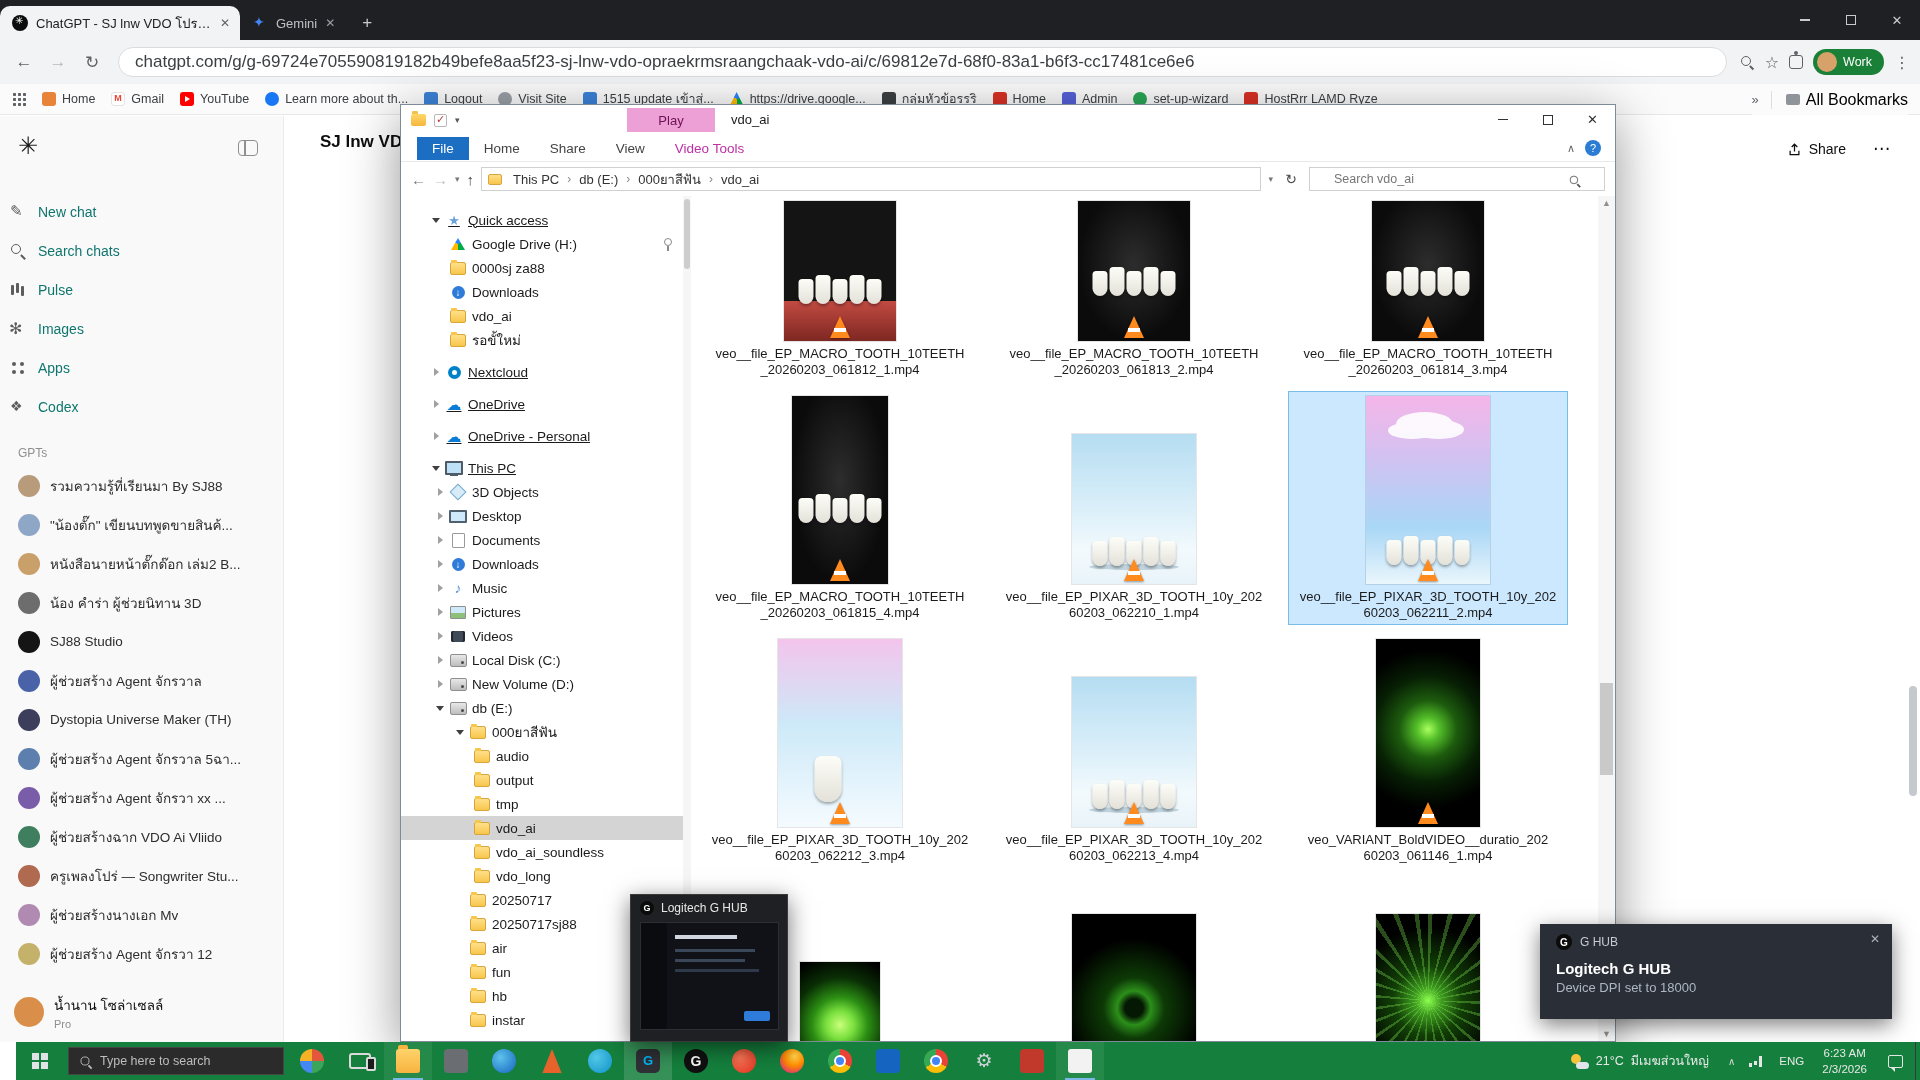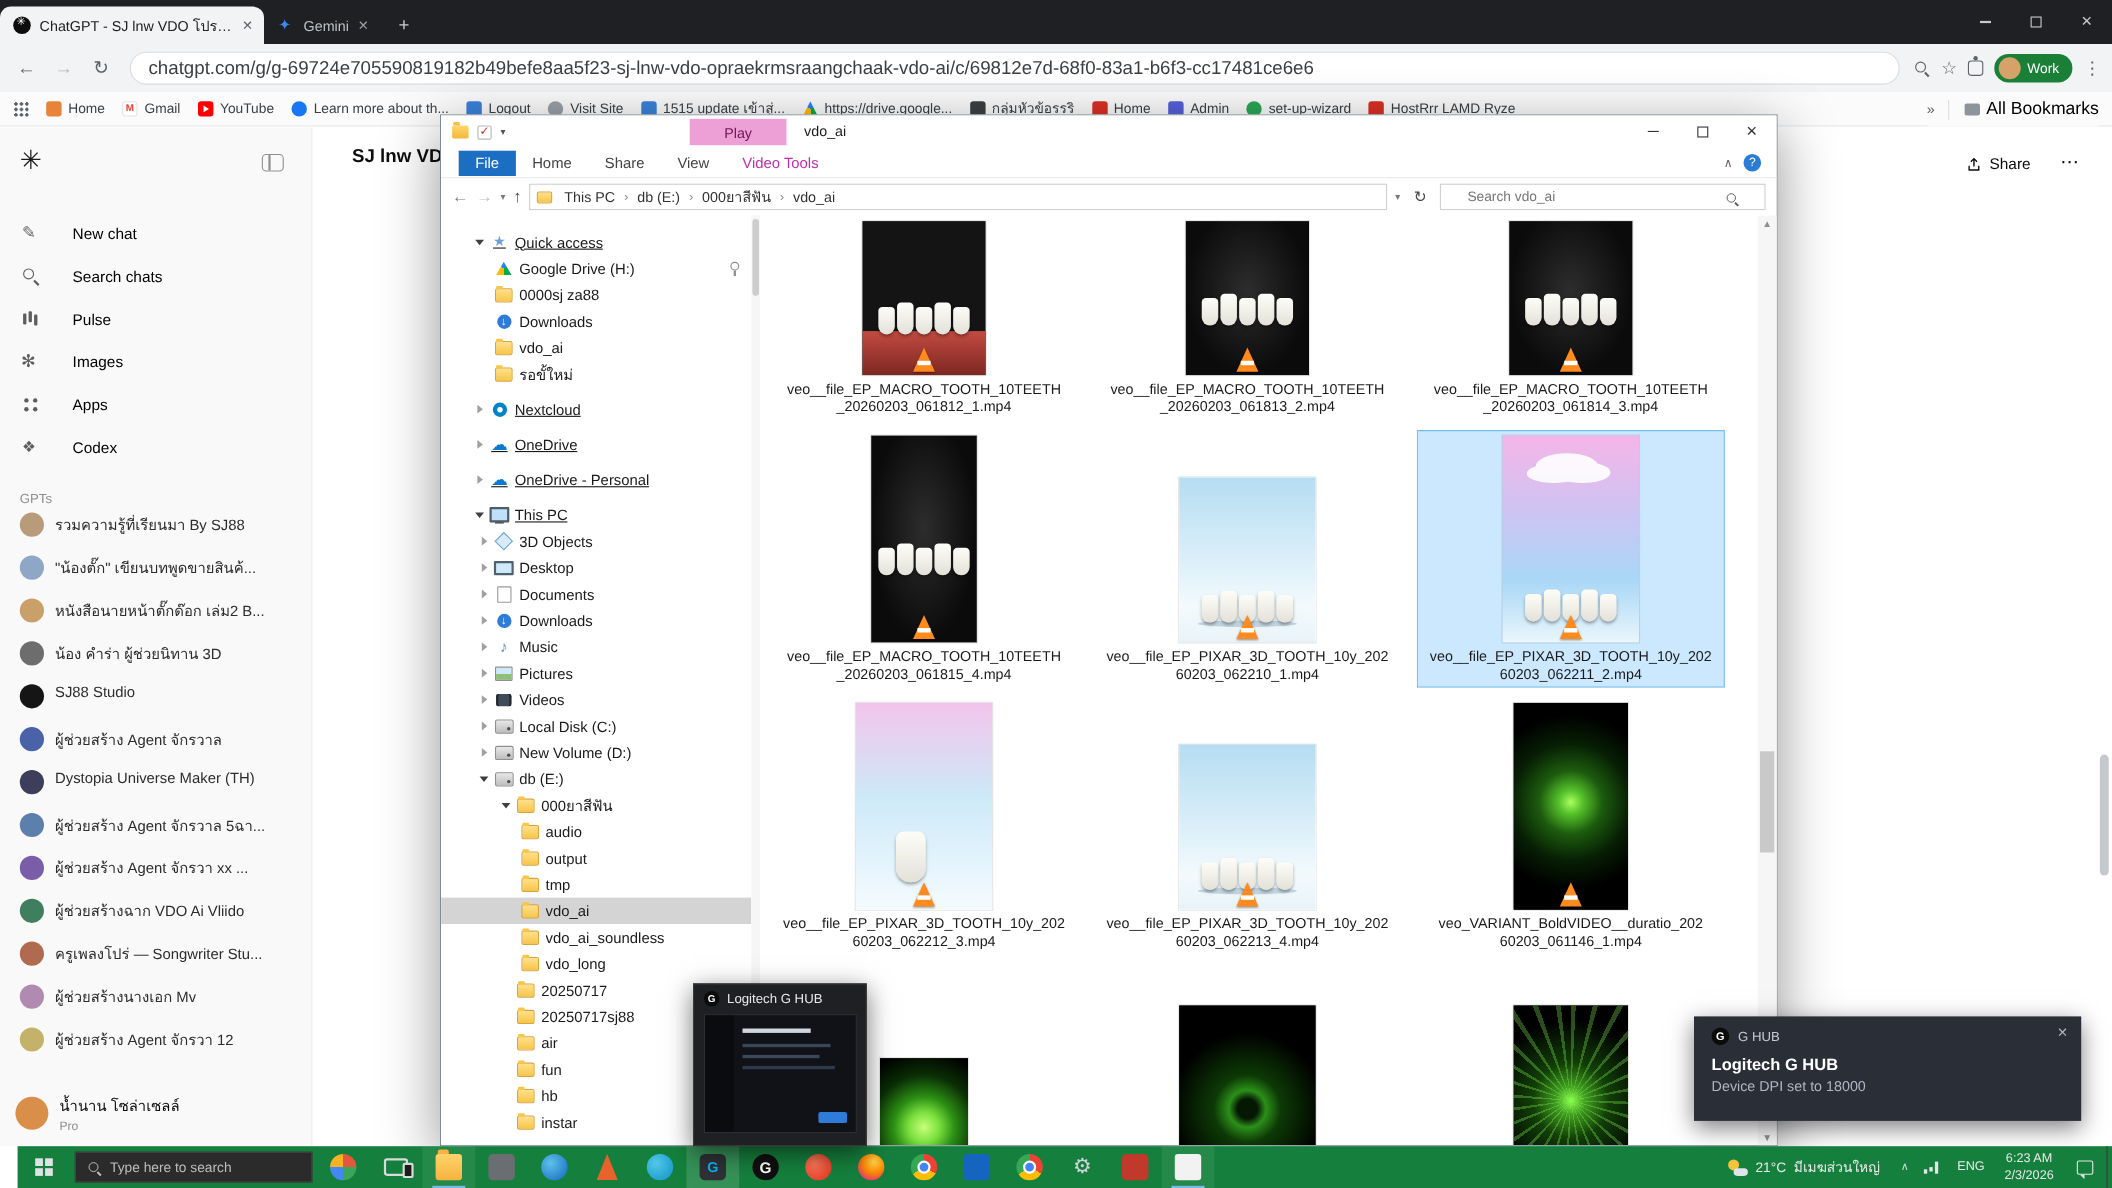--- a/index.html
+++ b/index.html
@@ -61,31 +61,31 @@
   .bkfold { width:14px; height:11px; background:#8f949a; border-radius:2px; }
 
   
   .page { position:absolute; left:0; top:116px; right:0; bottom:0; background:#fff; }
   .cg-sidebar { position:absolute; left:0; top:0; bottom:0; width:284px; background:#f9f9f9; border-right:1px solid #ececec; }
   .cg-top { position:relative; height:64px; }
   .cg-logo { position:absolute; left:18px; top:16px; width:30px; height:30px; font-size:24px; color:#1a1a1a; }
   .cg-toggle { position:absolute; right:25px; top:24px; width:20px; height:16px; border:1.7px solid #8f8f8f; border-radius:4px; }
   .cg-toggle::before { content:""; position:absolute; left:5px; top:0; bottom:0; width:1.7px; background:#8f8f8f; }
   .cg-nav { margin-top:12px; }
-  .cg-item { height:39px; display:flex; align-items:center; gap:28px; padding-left:18px; font-size:14px; color:#000000; }
+  .cg-item { height:39px; display:flex; align-items:center; gap:10px; padding-left:8px; font-size:14px; color:#0f766e; }
   .cgi { position:relative; width:20px; height:20px; flex:none; color:#5d5d5d; font-size:15px; }
   .cgi.nc::before { content:"✎"; position:absolute; left:2px; top:0; }
   .cgi.sc::before { content:""; position:absolute; left:3px; top:3px; width:8px; height:8px; border:1.8px solid #5d5d5d; border-radius:50%; }
   .cgi.sc::after { content:""; position:absolute; left:13px; top:13px; width:6px; height:1.8px; background:#5d5d5d; transform:rotate(45deg); transform-origin:left center; }
   .cgi.pu::before { content:""; position:absolute; left:3px; top:5px; width:3px; height:10px; background:#5d5d5d; border-radius:1px; box-shadow:5px -2px 0 #5d5d5d, 10px 1px 0 #5d5d5d; }
   .cgi.im::before { content:"✻"; position:absolute; left:1px; top:0; font-size:16px; }
   .cgi.ap::before { content:""; position:absolute; left:4px; top:4px; width:4px; height:4px; border-radius:50%; background:#5d5d5d; box-shadow:8px 0 0 #5d5d5d, 0 8px 0 #5d5d5d, 8px 8px 0 #5d5d5d; }
   .cgi.cx::before { content:"❖"; position:absolute; left:2px; top:1px; font-size:14px; }
   .gpts-label { margin:20px 0 6px 18px; font-size:12px; color:#8f8f8f; }
-  .gpt-item { height:39px; display:flex; gap:10px; padding:0 14px 0 18px; font-size:13.5px; color:#2d2d2d; }
+  .gpt-item { height:39px; display:flex; align-items:center; gap:10px; padding:0 14px 0 18px; font-size:13.5px; color:#2d2d2d; }
   .gpt-item .glabel { white-space:nowrap; overflow:hidden; text-overflow:ellipsis; }
   .gav { width:22px; height:22px; border-radius:50%; flex:none; }
   .a1{background:#b79b7a;} .a2{background:#8fa7c6;} .a3{background:#caa06a;} .a4{background:#6d6d6d;}
   .a5{background:#151515;} .a6{background:#4a62a8;} .a7{background:#3d3d5c;} .a8{background:#5d7fae;}
   .a9{background:#7a5da8;} .a10{background:#3f7f5f;} .a11{background:#b06a4f;} .a12{background:#b08ab0;} .a13{background:#c4b26a;}
   .cg-profile { position:absolute; left:14px; bottom:12px; display:flex; align-items:center; gap:10px; }
   .cg-profile .pav2 { width:30px; height:30px; border-radius:50%; background:#d98f4a; }
   .cg-profile .pname { font-size:13.5px; color:#0d0d0d; }
   .cg-profile .pplan { font-size:11px; color:#8f8f8f; margin-top:2px; }
   .page-title { position:absolute; left:320px; top:16px; font-size:17px; font-weight:600; color:#0d0d0d; white-space:nowrap; }

